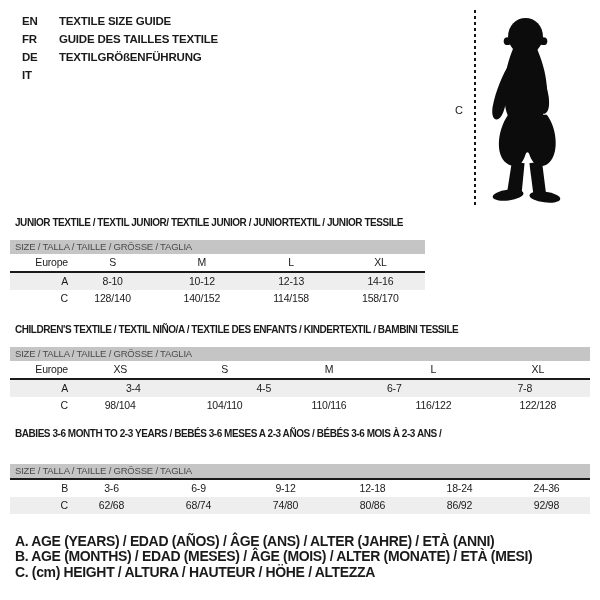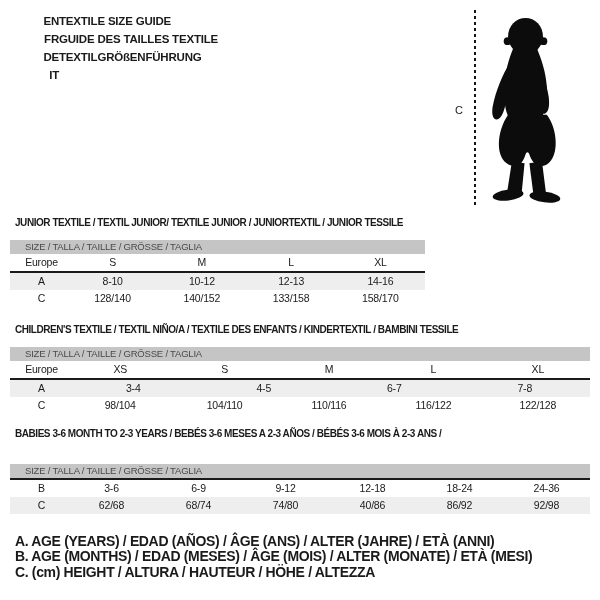--- a/index.html
+++ b/index.html
@@ -4,45 +4,45 @@
 <style>
   html,body { margin:0; padding:0; }
   body {
     width:600px; height:600px; background:#ffffff;
     font-family:"Liberation Sans", sans-serif;
     color:#1a1a1a; position:relative; overflow:hidden;
   }
   .page { position:absolute; inset:0; }
 
   
-  .lang-list { position:absolute; left:22px; top:12px;text-align:right; }
+  .lang-list { position:absolute; left:22px; top:12px; }
   .lang-row { display:flex; height:18px; align-items:center;
     font-weight:bold; font-size:11.5px; letter-spacing:-0.2px; }
   .lang-code { width:37px; }
 
   
   .measure-line { position:absolute; left:474px; top:10px; width:2px; height:198px;
     background:repeating-linear-gradient(to bottom, #141414 0 3px, transparent 3px 6px); }
   .c-label { position:absolute; left:455px; top:104px; font-size:11px; font-weight:normal; }
   .baby-svg { position:absolute; left:480px; top:8px; }
 
   
   .sec-title { position:absolute; font-weight:bold; font-size:10px;
     letter-spacing:-0.45px; line-height:14.5px; white-space:nowrap; }
 
   
   .size-table { position:absolute; }
   .size-bar { height:14px; line-height:14px; background:#c5c5c5; color:#4a4a4a;
-    font-size:9.5px; letter-spacing:-0.2px; padding-left:15px; }
+    font-size:9.5px; letter-spacing:-0.2px; padding-left:5px; }
   .t-row { display:flex; height:17px; line-height:17px; font-size:10.5px;
     letter-spacing:-0.2px; }
   .t-row.shaded { background:#eeeeee; }
   .t-row.hdr-border { border-bottom:2px solid #1a1a1a; }
   .size-bar.hdr-border { border-bottom:2px solid #1a1a1a; }
-  .label-cell { width:58px; padding-left:5px; box-sizing:border-box; text-align:center; }
+  .label-cell { width:58px; padding-left:5px; box-sizing:border-box; text-align:right; }
   .val-cell { flex:1; text-align:center; }
 
   
   .legend { position:absolute; left:15px; top:534px; font-weight:bold;
     font-size:14px; letter-spacing:-0.35px; line-height:15.3px; white-space:nowrap; }
 </style>
 </head>
 <body>
 
 <div class="page">
@@ -95,21 +95,21 @@
       <span class="label-cell">A</span>
       <span class="val-cell">8-10</span>
       <span class="val-cell">10-12</span>
       <span class="val-cell">12-13</span>
       <span class="val-cell">14-16</span>
     </div>
     <div class="t-row">
       <span class="label-cell">C</span>
       <span class="val-cell">128/140</span>
       <span class="val-cell">140/152</span>
-      <span class="val-cell">133/158</span>
+      <span class="val-cell">114/158</span>
       <span class="val-cell">158/170</span>
     </div>
   </div>
 
   <div class="sec-title" style="left:15px; top:323px;">CHILDREN'S TEXTILE / TEXTIL NIÑO/A / TEXTILE DES ENFANTS / KINDERTEXTIL / BAMBINI TESSILE</div>
   <div class="size-table" style="left:10px; top:347px; width:580px;">
     <div class="size-bar">SIZE / TALLA / TAILLE / GRÖSSE / TAGLIA</div>
     <div class="t-row hdr-border">
       <span class="label-cell">Europe</span>
       <span class="val-cell">XS</span>
@@ -147,21 +147,21 @@
       <span class="val-cell">9-12</span>
       <span class="val-cell">12-18</span>
       <span class="val-cell">18-24</span>
       <span class="val-cell">24-36</span>
     </div>
     <div class="t-row shaded">
       <span class="label-cell">C</span>
       <span class="val-cell">62/68</span>
       <span class="val-cell">68/74</span>
       <span class="val-cell">74/80</span>
-      <span class="val-cell">40/86</span>
+      <span class="val-cell">80/86</span>
       <span class="val-cell">86/92</span>
       <span class="val-cell">92/98</span>
     </div>
   </div>
 
   <div class="legend">
     <div>A. AGE (YEARS) / EDAD (AÑOS) / ÂGE (ANS) / ALTER (JAHRE) / ETÀ (ANNI)</div>
     <div>B. AGE (MONTHS) / EDAD (MESES) / ÂGE (MOIS) / ALTER (MONATE) / ETÀ (MESI)</div>
     <div>C. (cm) HEIGHT / ALTURA / HAUTEUR / HÖHE / ALTEZZA</div>
   </div>

